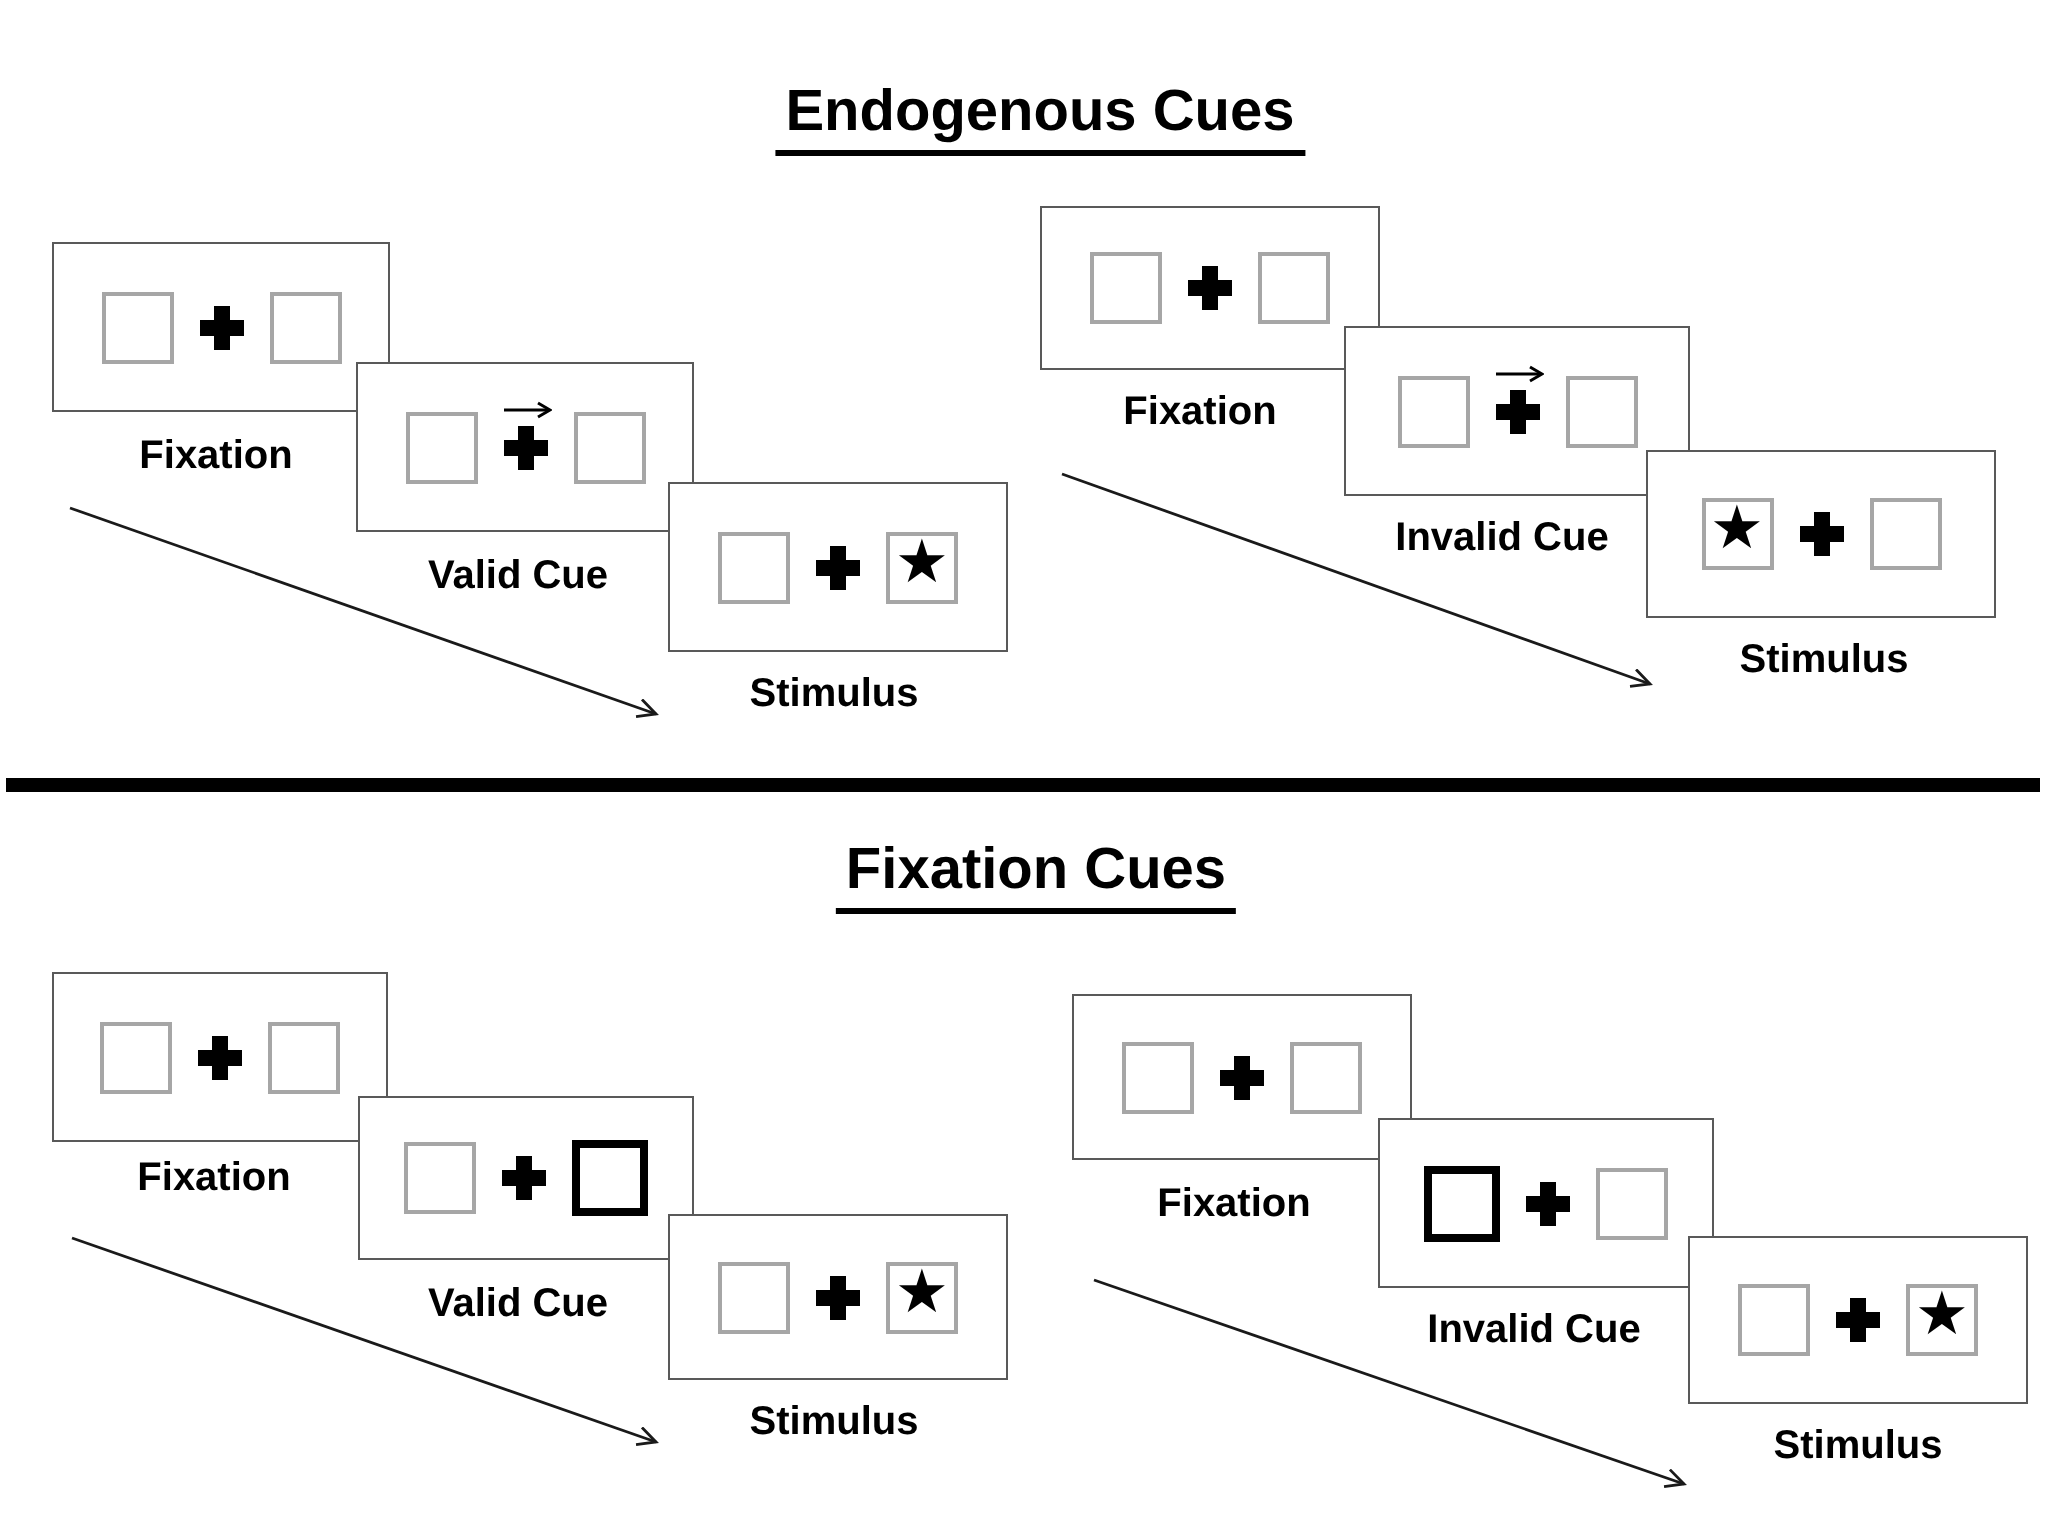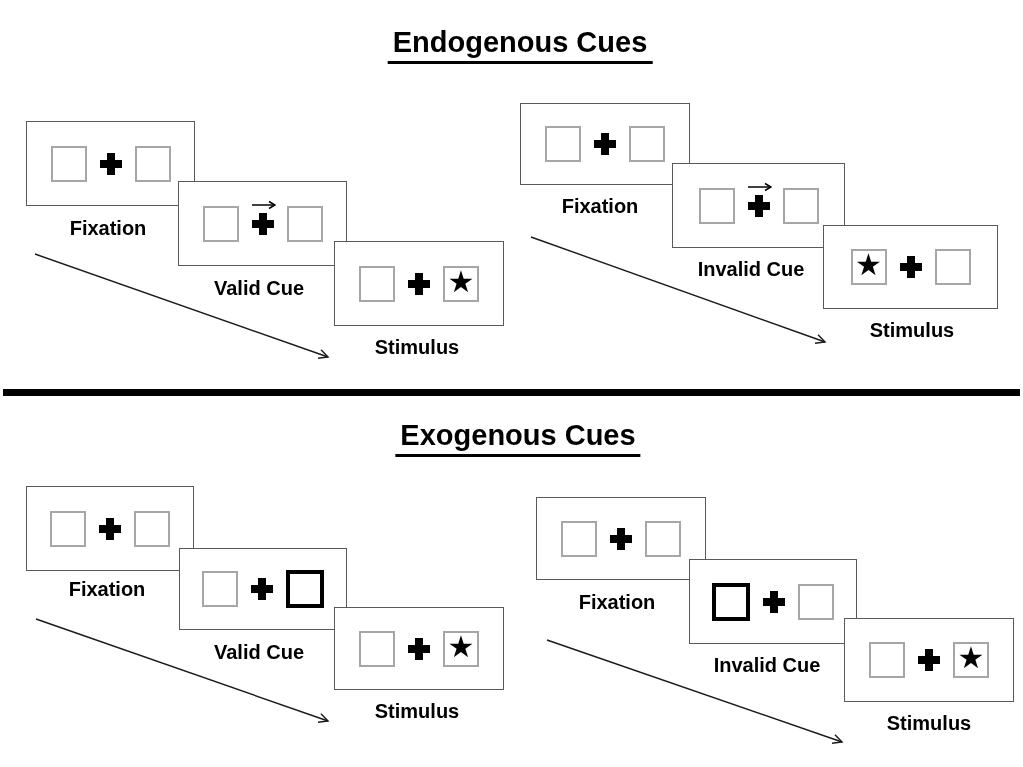--- a/index.html
+++ b/index.html
@@ -48,22 +48,22 @@
       <marker id="ah" markerUnits="userSpaceOnUse" markerWidth="16" markerHeight="16" refX="10" refY="5" orient="auto">
         <path d="M1,0.5 L10,5 L1,9.5" fill="none" stroke="#1a1a1a" stroke-width="1.4"></path>
       </marker>
     </defs>
     <line x1="35" y1="254" x2="328" y2="357" stroke="#1a1a1a" stroke-width="1.4" marker-end="url(#ah)"></line>
     <line x1="531" y1="237" x2="825" y2="342" stroke="#1a1a1a" stroke-width="1.4" marker-end="url(#ah)"></line>
     <line x1="36" y1="619" x2="328" y2="721" stroke="#1a1a1a" stroke-width="1.4" marker-end="url(#ah)"></line>
     <line x1="547" y1="640" x2="842" y2="742" stroke="#1a1a1a" stroke-width="1.4" marker-end="url(#ah)"></line>
   </svg>
 
-  <div class="title" style="left:520px;top:26px">Endogenous Cues</div>
-  <div class="title" style="left:518px;top:419px">Exogenous Cues</div>
+  <div class="title" style="left:520px;top:40px">Endogenous Cues</div>
+  <div class="title" style="left:518px;top:419px">Fixation Cues</div>
 
   <div class="divider"></div>
 
   <div class="panel" style="left:26px;top:121px;width:169px;height:85px">
     <span class="box"></span>
     <span class="plus-wrap">
         <span class="plus"></span>
       </span>
     <span class="box"></span>
   </div>

